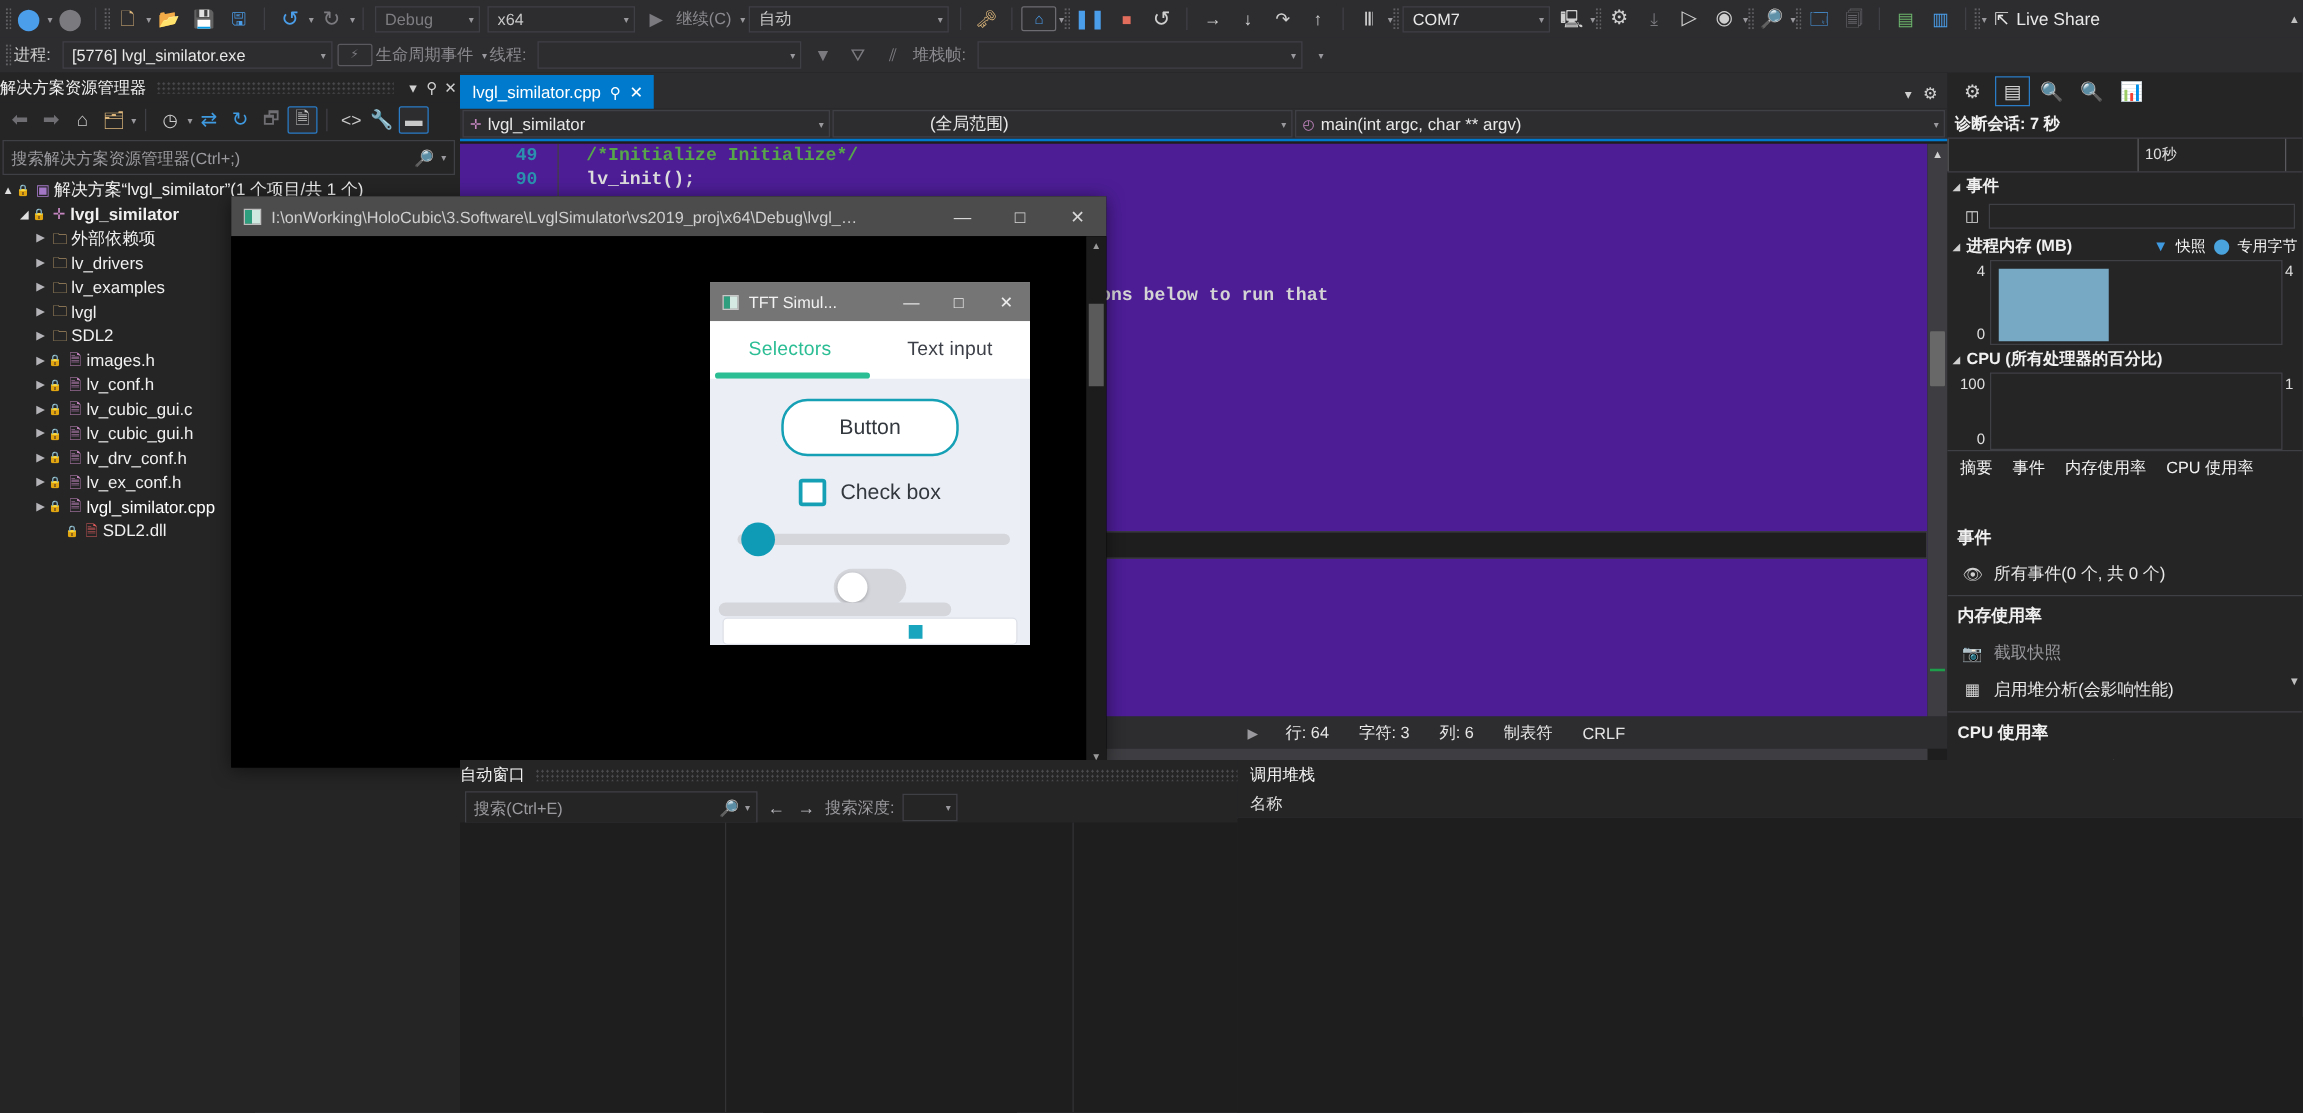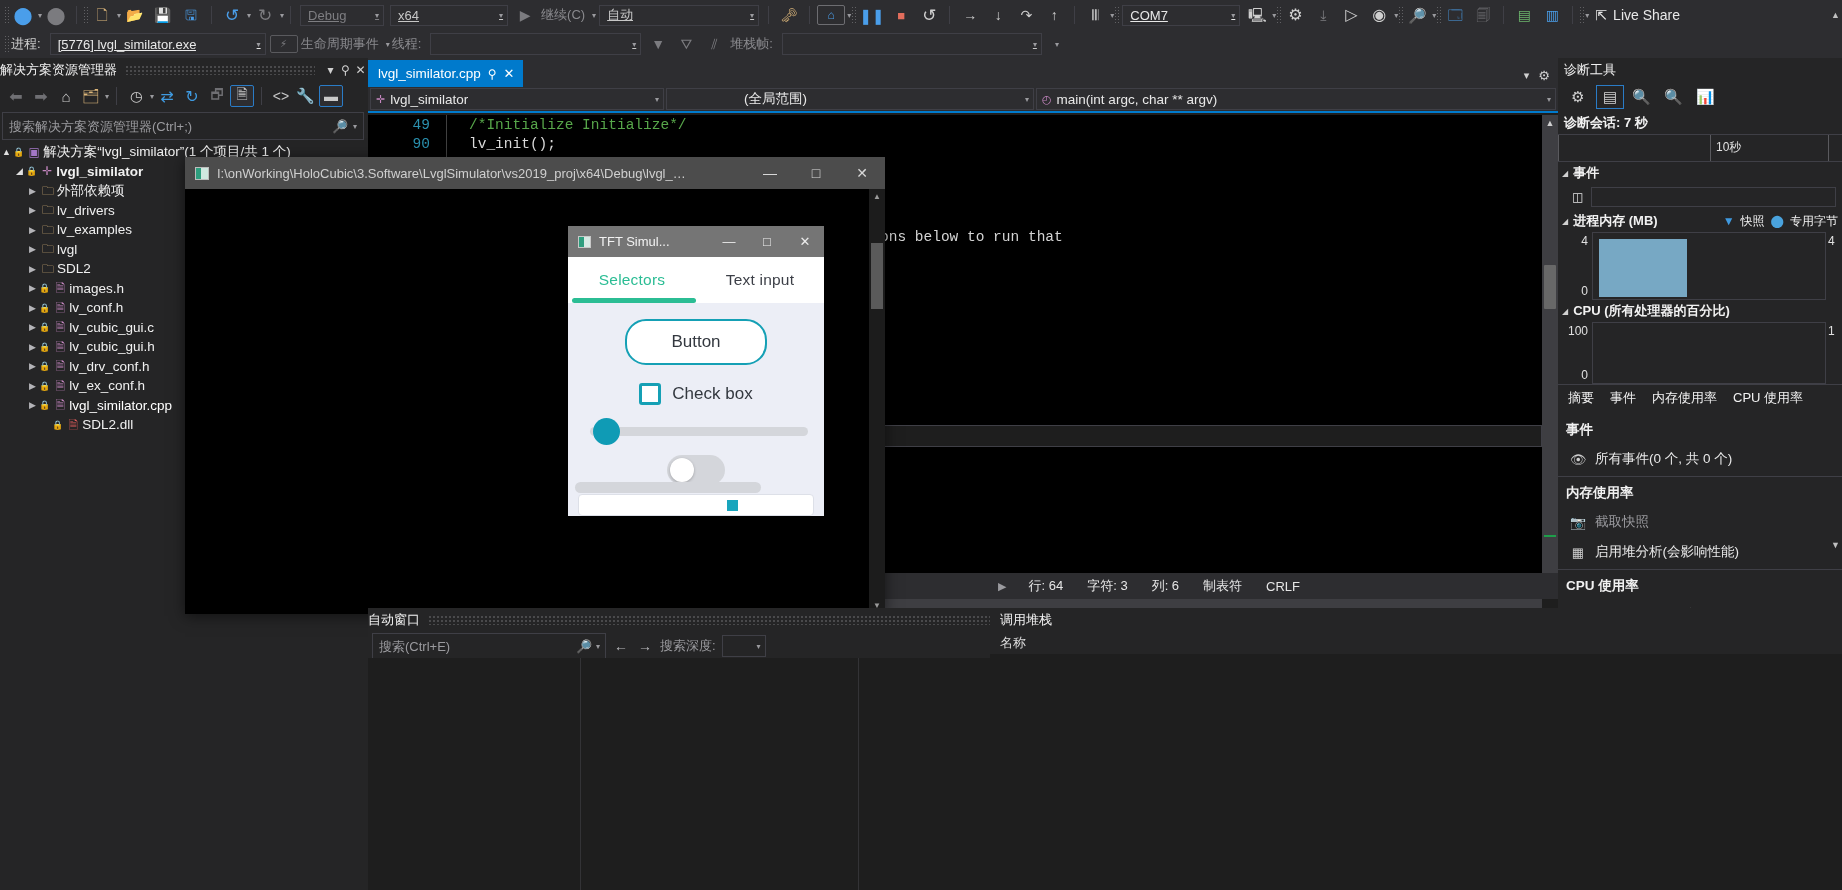--- a/index.html
+++ b/index.html
@@ -28,21 +28,21 @@
   }
   .tb-btn.dim{color:#7b7b7f;}
   .tb-btn.blue{color:#4a9eea;}
   .tb-btn.yellow{color:#dcb67a;}
   .tb-btn.red{color:#e26d5c;}
   .tb-btn.green{color:#6cb36c;}
   .caret{font-size:8px;color:#9a9a9e;margin-left:1px;}
   .tb-combo{
     height:21px;border:1px solid #3f3f46;background:#2d2d30;color:#c7c7c7;
     display:flex;align-items:center;padding:0 4px 0 7px;margin:0 3px;
-    box-sizing:border-box;font-size:13px;flex:none;justify-content:space-between;text-decoration:underline;
+    box-sizing:border-box;font-size:13px;flex:none;justify-content:space-between;
   }
   .tb-combo .cv{overflow:hidden;white-space:nowrap;}
   .tb-combo .cd{font-size:8px;color:#9a9a9e;margin-left:8px;}
   .tb-combo.disabled{color:#7e7e82;}
   .tb-label{color:#cdcdcd;font-size:13px;margin:0 6px 0 2px;white-space:nowrap;flex:none;}
   .tb-label.dim{color:#8a8a8e;}
   .live-share{display:flex;align-items:center;gap:6px;color:#e8e8e8;font-size:14px;margin-left:6px;margin-right:8px;}
   .dotgrip{width:5px;height:18px;opacity:.45;flex:none;
     background-image:radial-gradient(#a0a0a4 0.8px, transparent 0.9px);
     background-size:3px 3px;}
@@ -94,23 +94,24 @@
   .tabstrip-right span{color:#d0d0d0;font-size:11px;cursor:default;}
   .navbar{height:26px;background:#2d2d30;display:flex;align-items:center;
           gap:2px;padding:0 2px;border-bottom:2px solid #007acc;box-sizing:border-box;}
   .nav-combo{
     height:22px;border:1px solid #3f3f46;background:#2d2d30;display:flex;align-items:center;
     color:#e8e8e8;font-size:13.5px;padding:0 4px 0 5px;box-sizing:border-box;justify-content:space-between;
   }
   .nav-combo .ic{margin-right:5px;font-size:11px;}
   .nav-combo .cd{font-size:8px;color:#9a9a9e;}
   .code{
-    position:absolute;left:0;right:16px;top:57px;bottom:16px;background:#000000;
+    position:absolute;left:0;right:16px;top:57px;bottom:16px;background:#4c1d95;
     font-family:"Liberation Mono","DejaVu Sans Mono",monospace;font-size:14.5px;
     overflow:hidden;
+    font-weight:bold;
   }
   .cline{height:19.5px;display:flex;align-items:center;white-space:pre;}
   .ln{width:62px;text-align:right;padding-right:16px;color:#2b91af;flex:none;}
   .guide{width:1px;height:19.5px;background:#404040;margin-right:22px;flex:none;}
   .cm{color:#57a64a;}
   .id{color:#dcdcdc;}
 
   .vscroll{position:absolute;right:0;top:57px;bottom:16px;width:16px;background:#3e3e42;}
   .vscroll .th{position:absolute;left:2px;right:2px;background:#686868;border-radius:1px;}
   .vscroll .arr{position:absolute;left:0;right:0;height:16px;color:#d0d0d0;text-align:center;font-size:9px;line-height:16px;}
@@ -645,23 +646,20 @@
     <div class="cs-head">
       <span>调用堆栈</span>
     </div>
     <div class="cs-col">
       <span>名称</span>
     </div>
     <div class="cs-body"></div>
   </div>
 
   <div class="diag">
-    <div class="diag-head">
-      <span>诊断工具</span>
-    </div>
     <div class="diag-toolbar">
       <div class="dbtn">⚙</div>
       <div class="dbtn sel">▤</div>
       <div class="dbtn">🔍</div>
       <div class="dbtn">🔍</div>
       <div class="dbtn">📊</div>
     </div>
     <div class="diag-session">诊断会话: 7 秒</div>
     <div class="ruler">
       <div class="tick" style="left:0;"></div>

